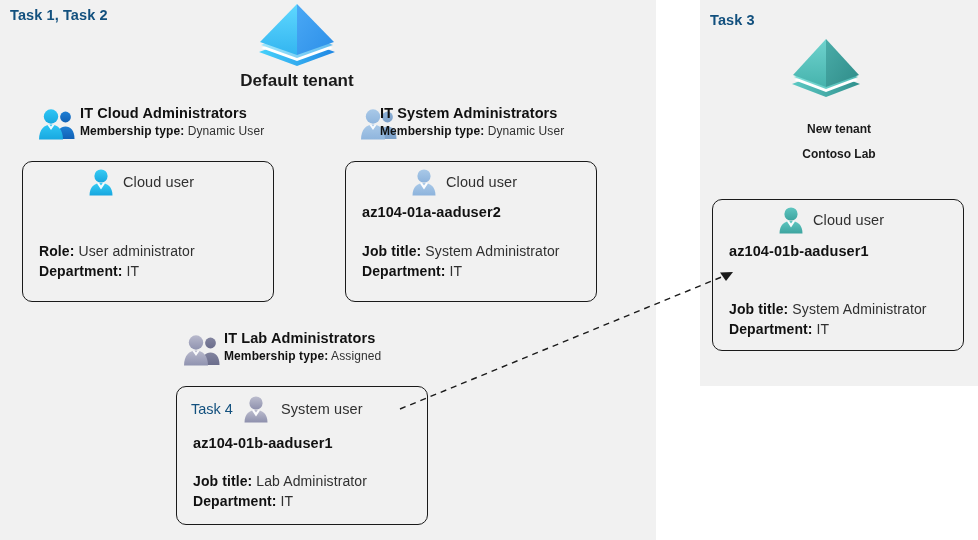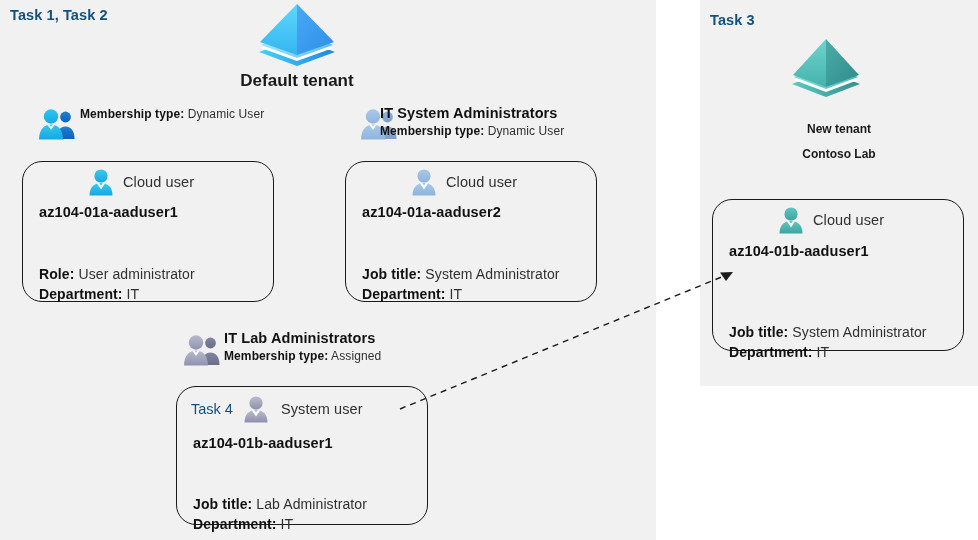--- a/index.html
+++ b/index.html
@@ -36,39 +36,39 @@
     font-size:14.5px;font-weight:bold;color:#111111;line-height:17px;
     letter-spacing:.1px;
   }
   .group-meta{
     font-size:12px;color:#303030;line-height:19px;letter-spacing:.1px;
   }
   .group-meta b{color:#111111;font-weight:bold;}
 
   
   .card{
-    position:absolute;border:1.6px solid #1a1a1a;border-radius:20px;
+    position:absolute;border:1.6px solid #1a1a1a;border-radius:10px;
     background:transparent;box-sizing:border-box;
   }
   .card-head{
     position:absolute;display:flex;align-items:center;white-space:nowrap;
   }
   .card-head .usertype{
     font-size:14.5px;color:#303030;letter-spacing:.1px;
   }
   .card-head .task-inline{
     color:#12507e;font-weight:normal;font-size:14.5px;margin-right:8px;
   }
   .user-icon{display:inline-block;}
   .user-icon svg{display:block;}
   .card-name{
     position:absolute;font-size:14.5px;font-weight:bold;color:#111111;
     white-space:nowrap;letter-spacing:.1px;
   }
-  .card-attrs{position:absolute;white-space:nowrap;margin-top:23px;}
+  .card-attrs{position:absolute;white-space:nowrap;}
   .attr{font-size:14px;color:#303030;line-height:19.5px;letter-spacing:.1px;}
   .attr b{color:#111111;font-weight:bold;}
 
   
   #connector{position:absolute;left:0;top:0;width:978px;height:540px;pointer-events:none;}
 </style>
 </head>
 <body>
 
 <div class="panel" id="left-panel"></div>
@@ -122,41 +122,41 @@
       </linearGradient>
     </defs>
     <circle cx="27.5" cy="9" r="5.4" fill="url(#gbk)"></circle>
     <path d="M18.5 31 C18.5 22.5 22.5 18.5 27.5 18.5 C32.5 18.5 36.5 22.5 36.5 31 Z" fill="url(#gbk)"></path>
     <circle cx="13" cy="8.5" r="7.2" fill="url(#gfr)"></circle>
     <path d="M1 31.5 C1 21.5 6.5 16.5 13 16.5 C19.5 16.5 25 21.5 25 31.5 Z" fill="url(#gfr)"></path>
     <path d="M9.5 17 L13 22 L16.5 17 L14.8 16.2 L13 18.6 L11.2 16.2 Z" fill="#ffffff" opacity=".92"></path>
   </svg>
 </div>
 <div class="group-head" style="left:80px;top:105px;">
+  <div class="group-title">IT Cloud Administrators</div>
   <div class="group-meta"><b>Membership type:</b> <span>Dynamic User</span></div>
 </div>
 
 <div class="card" style="left:22px;top:161px;width:252px;height:141px;">
   <div class="card-head" style="left:63px;top:6px;">
     <span class="user-icon">
       <svg width="30" height="28" viewBox="0 0 30 28">
         <defs>
           <linearGradient id="cu1" x1="0" y1="0" x2="0" y2="1">
             <stop offset="0" stop-color="#36ccf4"></stop>
               <stop offset="1" stop-color="#17a6df"></stop>
           </linearGradient>
         </defs>
         <circle cx="15" cy="8" r="6.6" fill="url(#cu1)"></circle>
         <path d="M3.5 27.5 C3.5 19 8.5 15 15 15 C21.5 15 26.5 19 26.5 27.5 Z" fill="url(#cu1)"></path>
         <path d="M11 15.4 L15 21.5 L19 15.4 L17.2 14.6 L15 17.6 L12.8 14.6 Z" fill="#ffffff" opacity=".95"></path>
       </svg>
     </span>
     <span class="usertype" style="margin-left:7px;">Cloud user</span>
   </div>
-  <div class="card-name" style="left:16px;top:42px;">az104-01a-aaduser1</div>
   <div class="card-attrs" style="left:16px;top:80px;">
     <div class="attr"><b>Role:</b> <span>User administrator</span></div>
     <div class="attr"><b>Department:</b> <span>IT</span></div>
   </div>
 </div>
 
 <div class="group-icon" style="left:360px;top:108px;">
   <svg width="38" height="32" viewBox="0 0 38 32">
     <defs>
       <linearGradient id="g2fr" x1="0" y1="0" x2="0" y2="1">

